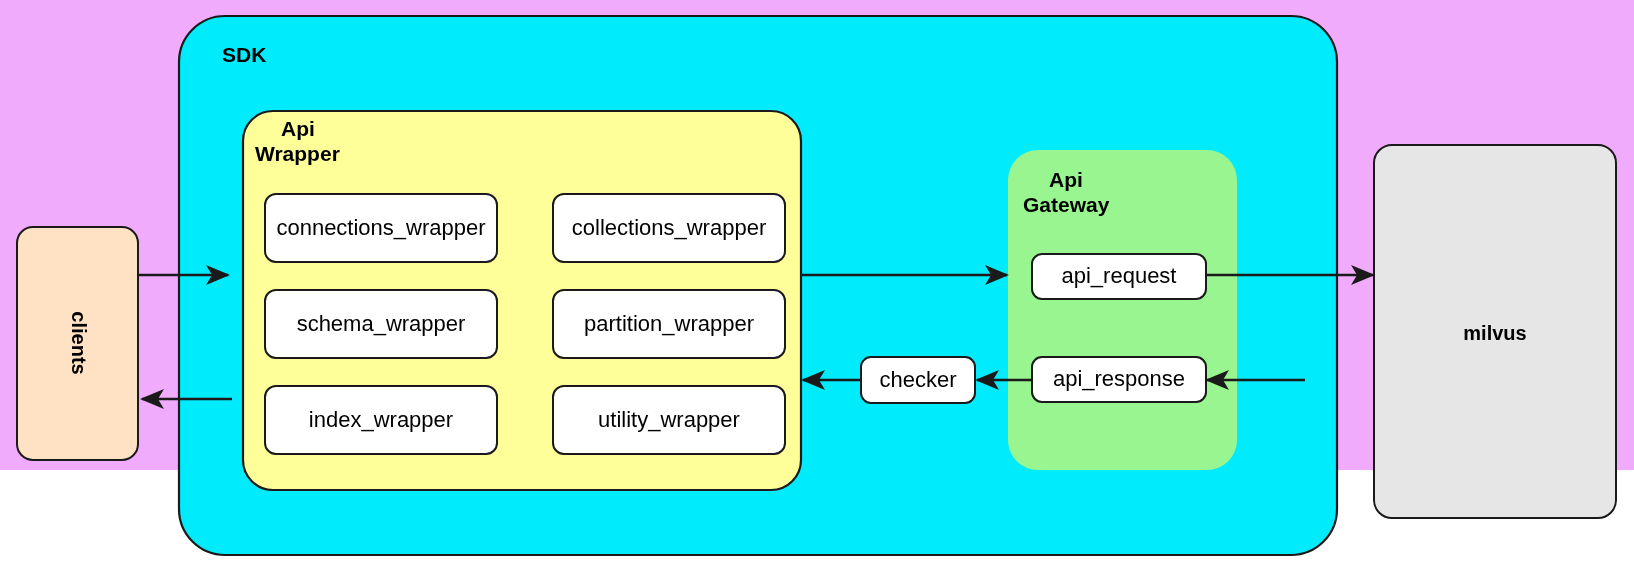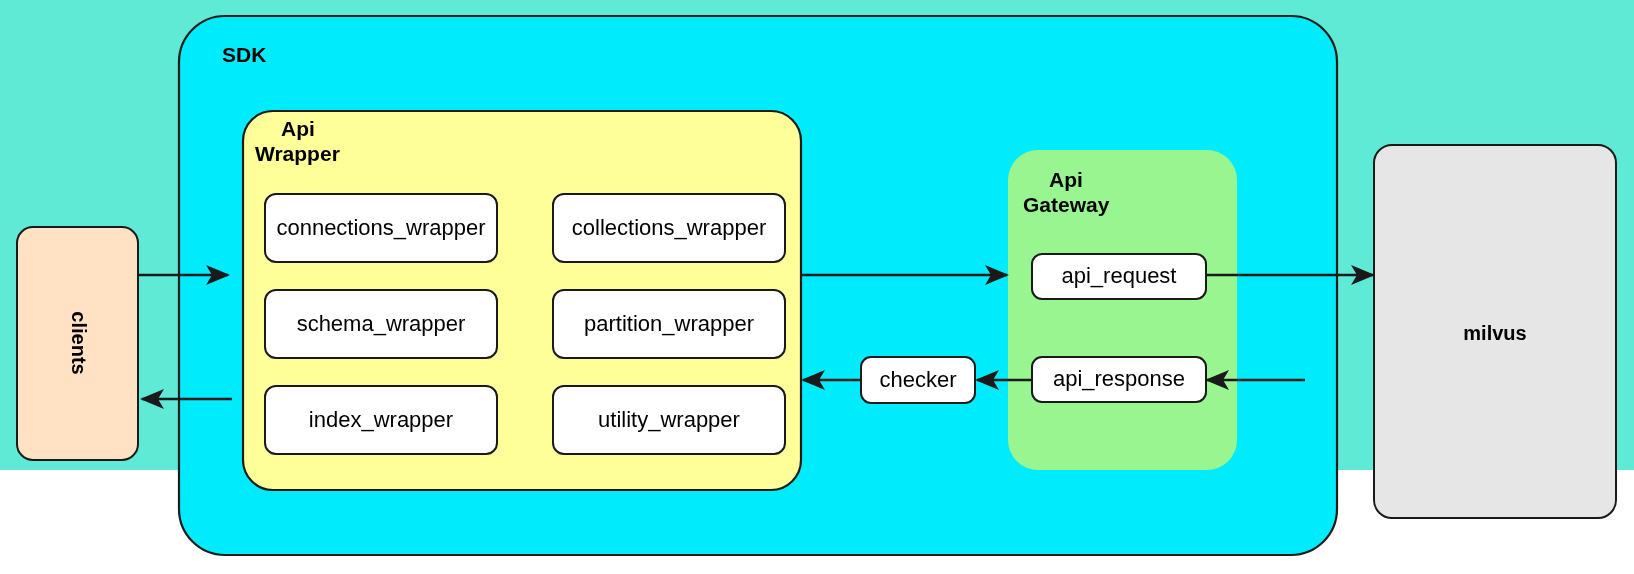--- a/index.html
+++ b/index.html
@@ -10,21 +10,21 @@
   body {
     width: 1634px;
     height: 574px;
     font-family: "Liberation Sans", sans-serif;
     overflow: hidden;
   }
   #diagram-root {
     position: relative;
     width: 1634px;
     height: 470px;
-    background: #5eead4;
+    background: #f0abfc;
   }
   svg.diagram-canvas {
     display: block;
     width: 1634px;
     height: 574px;
   }
   .box-shape {
     stroke: #1a1a1a;
     stroke-width: 2;
   }

